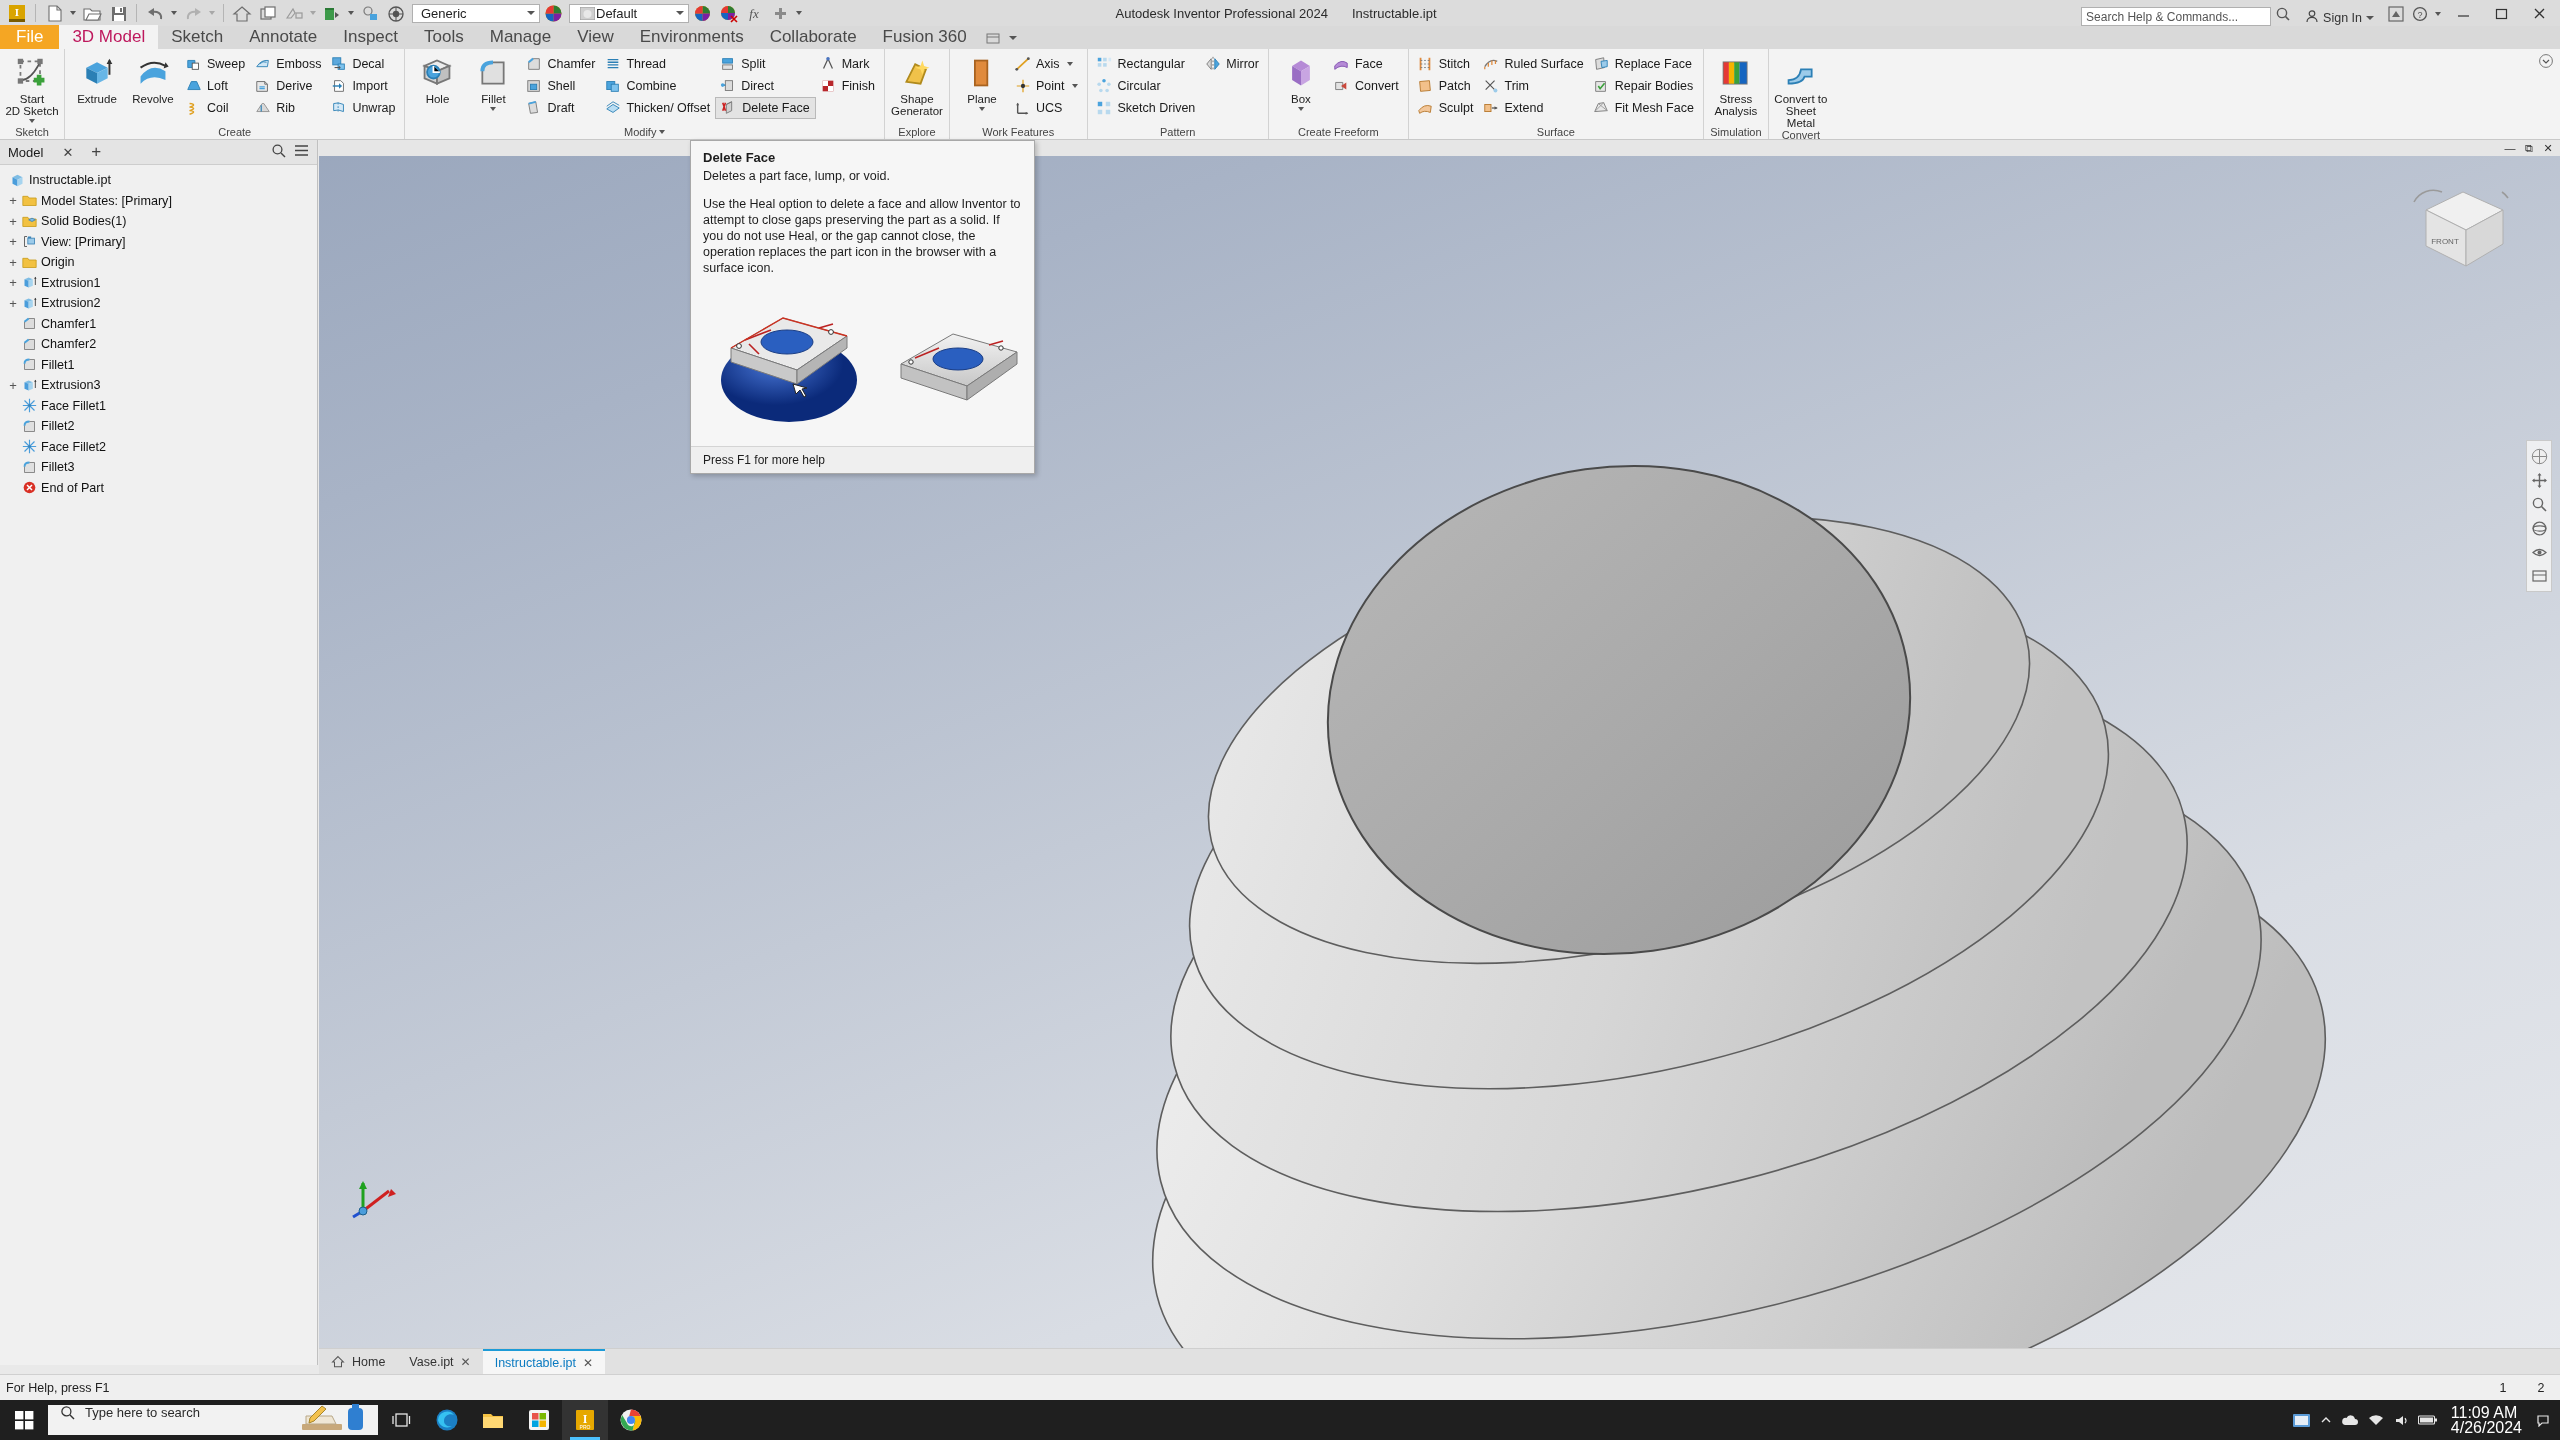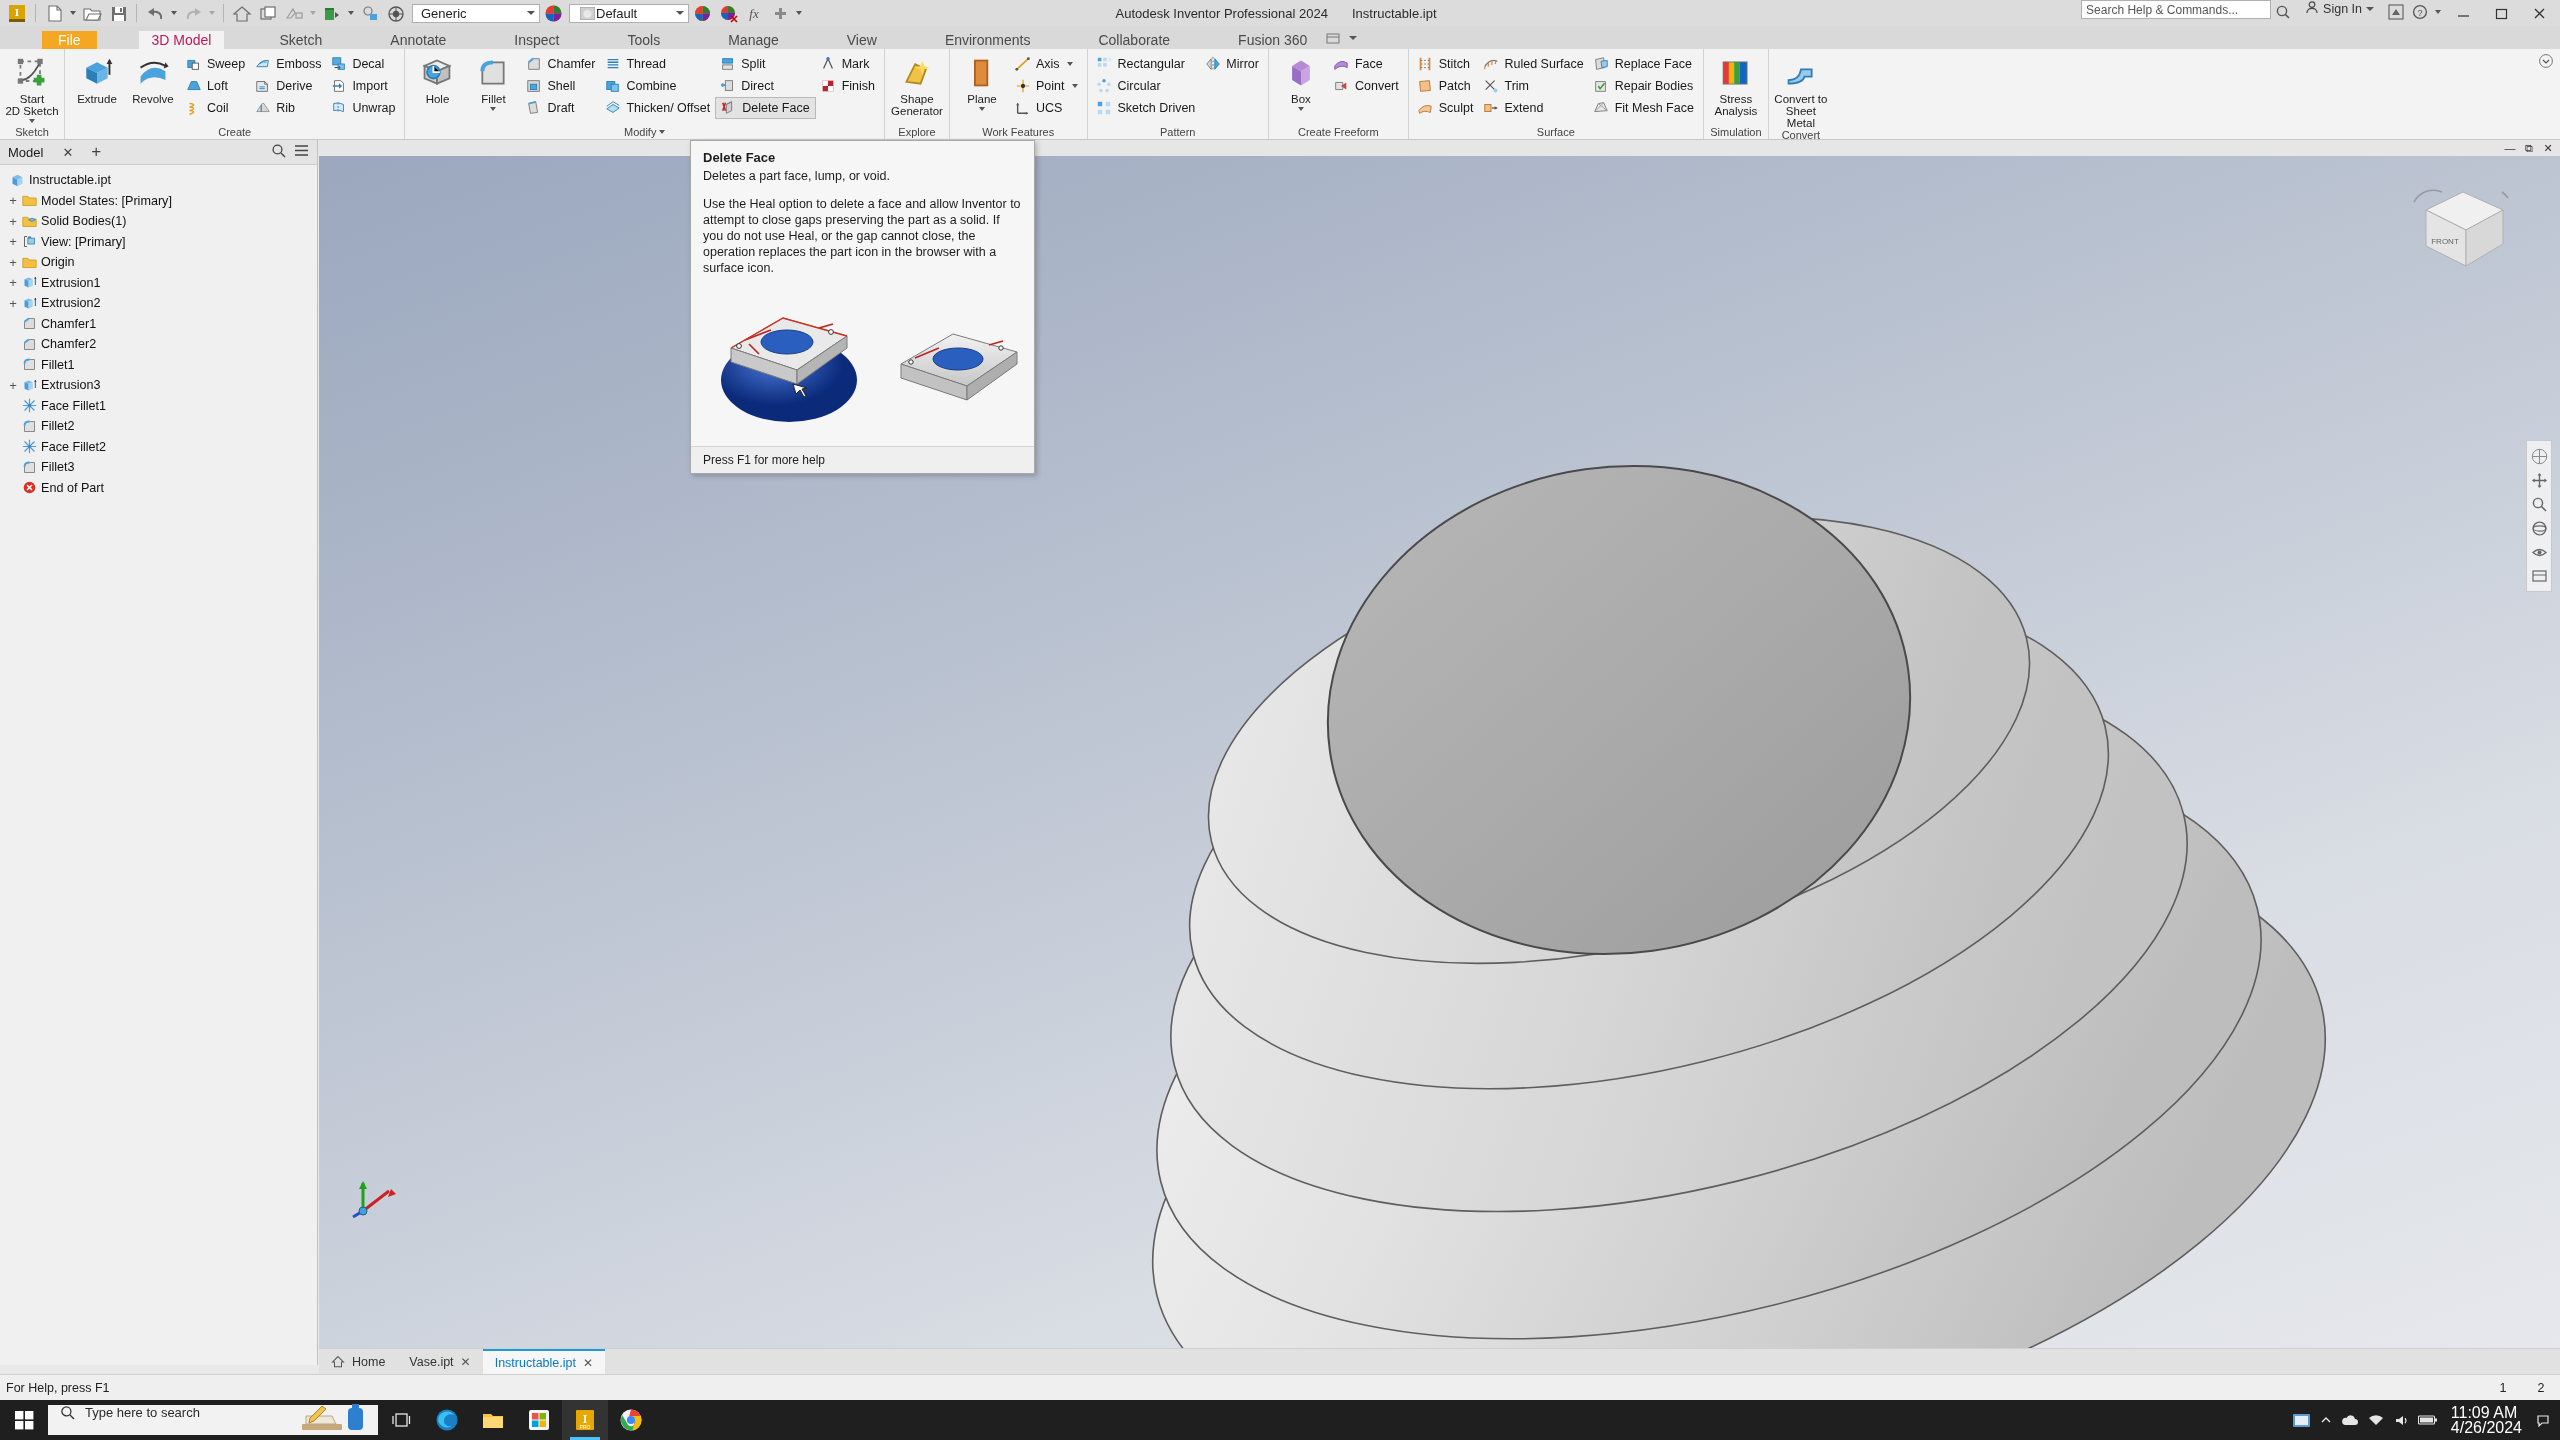--- a/index.html
+++ b/index.html
@@ -35,37 +35,37 @@
     font-size:13px; color:#222; margin-left:3px;
   }
   .combo .cv { flex:1; }
   .combo .cc { border-left:4px solid transparent;border-right:4px solid transparent;border-top:4px solid #555; margin-left:8px;}
   .title-text {
     position:absolute; left:0; right:8px; top:0; height:26px;
     display:flex; align-items:center; justify-content:center;
     font-size:13px; color:#2b2b2b; pointer-events:none;
   }
   .title-text span { margin:0 12px; }
-  .tb-right { margin-left:auto; display:flex; align-items:flex-start; height:26px; padding-right:2px; }
+  .tb-right { margin-left:auto; display:flex; align-items:flex-end; height:26px; padding-right:2px; }
   .searchbox {
     width:190px; height:19px; background:#fff; border:1px solid #b0b0b0;
     display:flex; align-items:center; padding:0 4px; font-size:12px; color:#555;
   }
   .signin { font-size:12.5px; color:#333; display:flex;align-items:center; gap:4px; padding:0 10px; }
   .tb-ic { width:24px;height:24px;display:flex;align-items:center;justify-content:center;}
   .wbtn { width:38px;height:26px;display:flex;align-items:center;justify-content:center; }
 
   
   .tabrow {
     position:absolute; left:0; top:26px; width:2560px; height:23px;
     background:#d9d9d9; display:flex; align-items:flex-end;
   }
   .tab {
-    height:18px; padding:0 13px; display:flex; align-items:center;
-    font-size:14px; color:#4a4a4a; white-space:nowrap;margin-left:42px;
+    height:24px; padding:0 13px; display:flex; align-items:center;
+    font-size:17px; color:#4a4a4a; white-space:nowrap;
   }
   .tab.file { background:#f5a623; color:#fff; font-weight:normal; padding:0 16px; }
   .tab.active { background:#f3f3f3; color:#be185d; }
   .tabrow .ext { display:flex;align-items:center; }
 
   
   .ribbon {
     position:absolute; left:0; top:49px; width:2560px; height:91px;
     background:#f3f3f3; border-bottom:1px solid #c8c8c8;
     display:flex; align-items:stretch;

